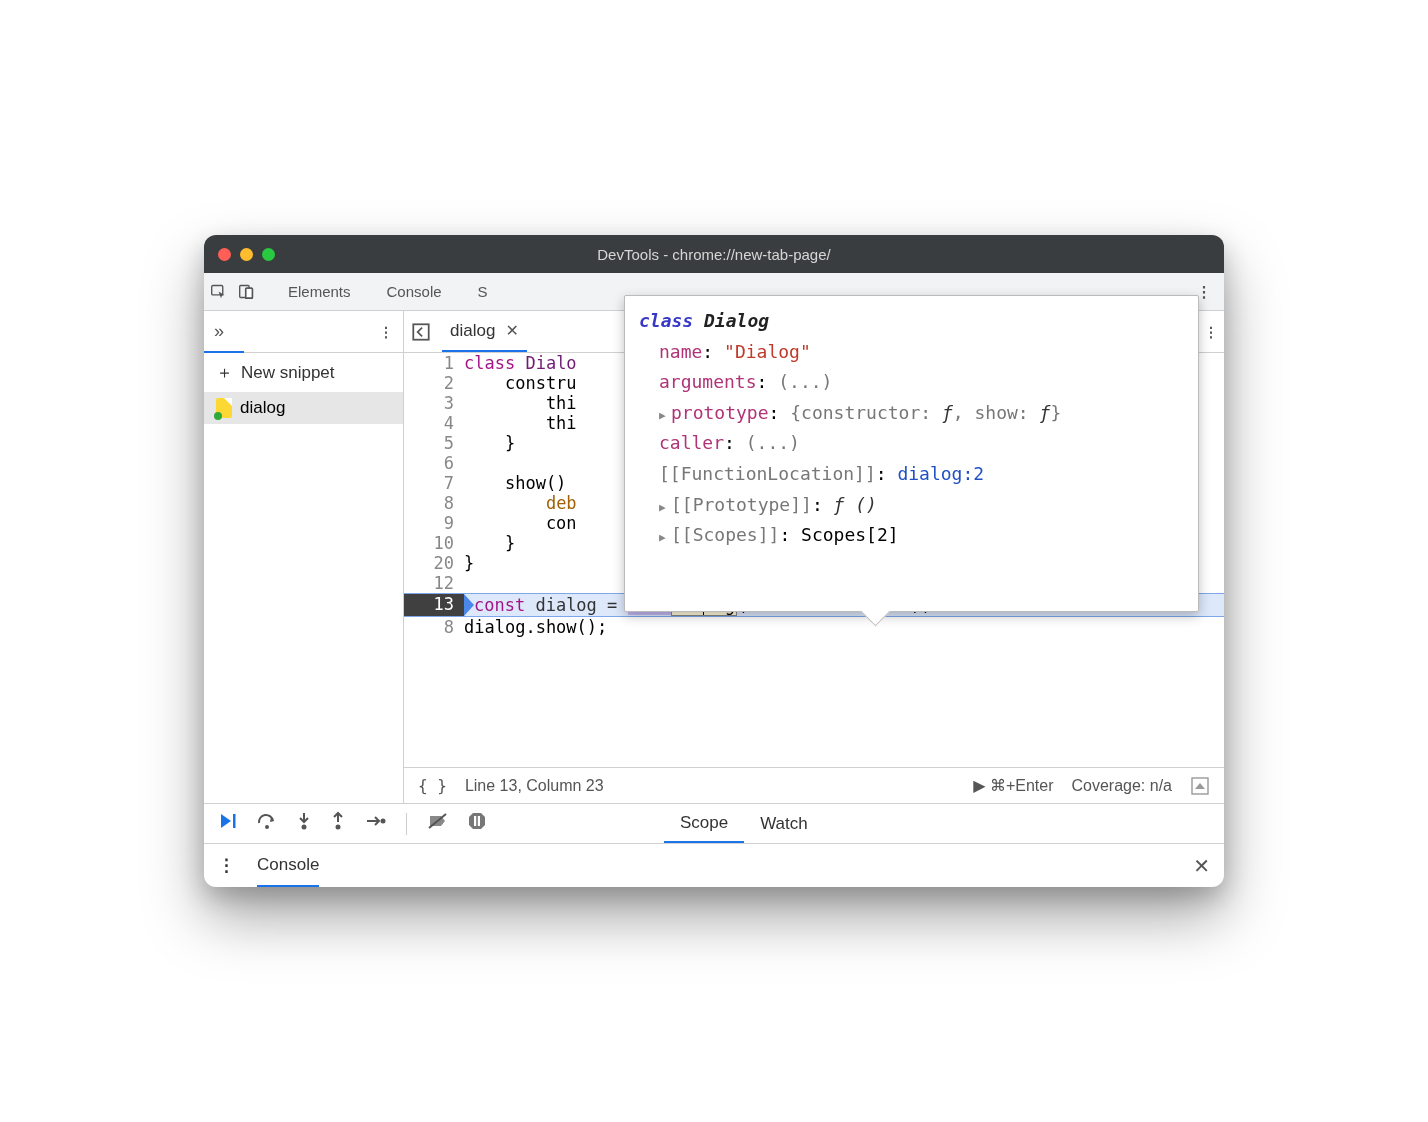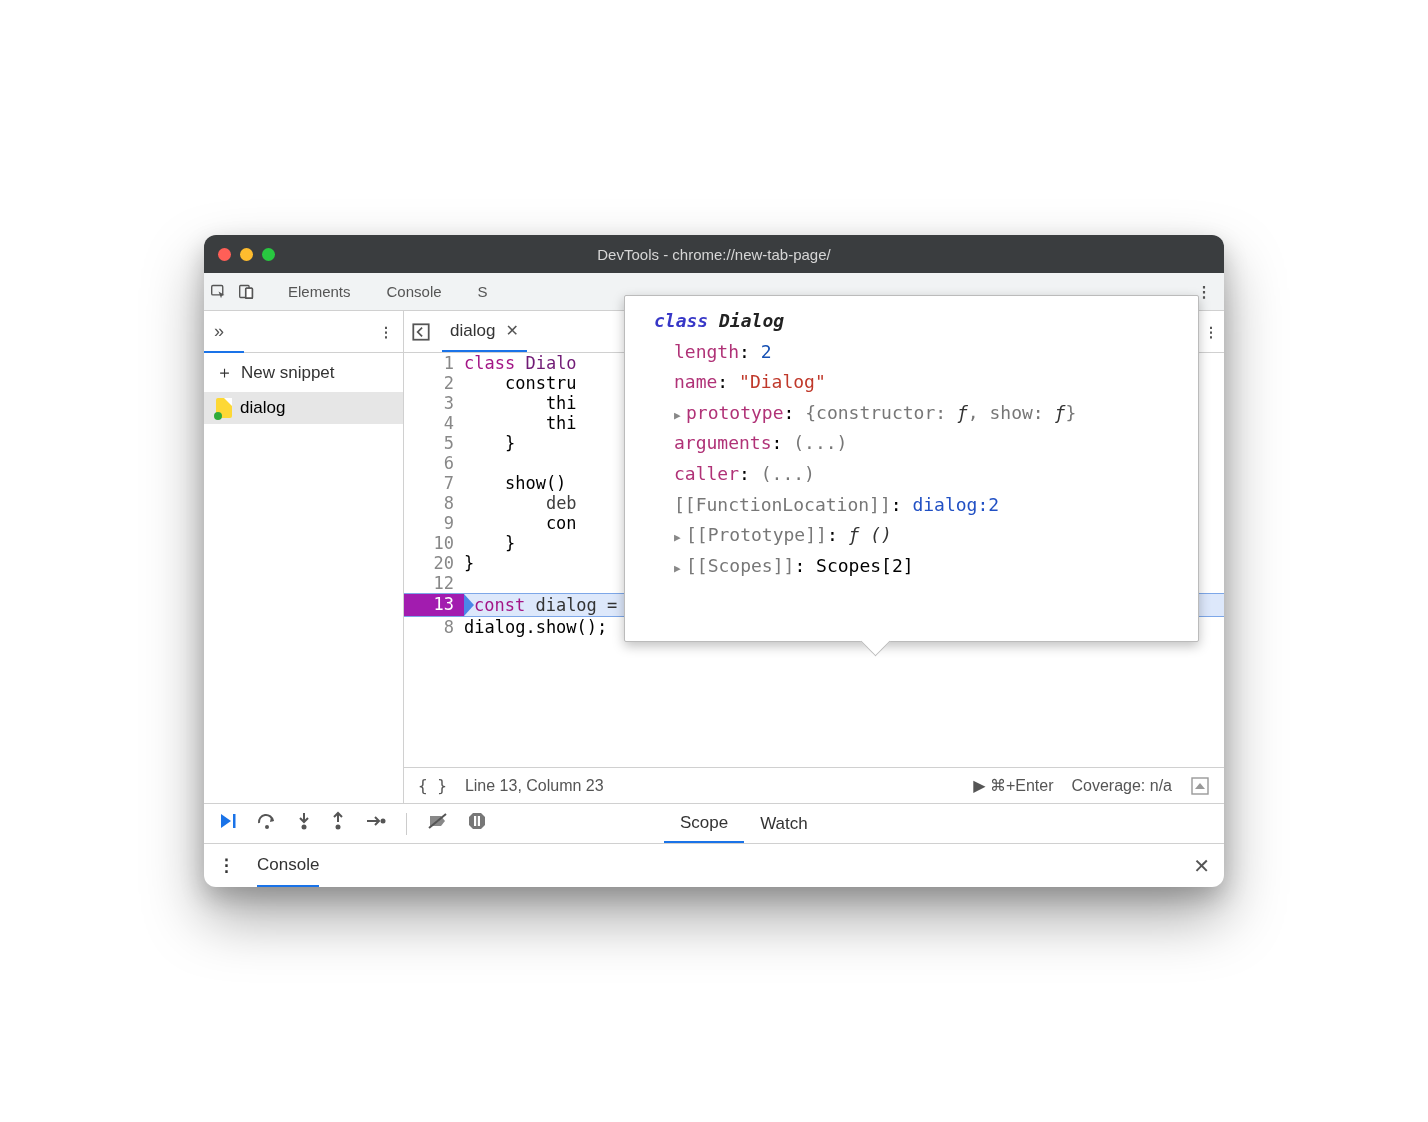--- a/index.html
+++ b/index.html
@@ -27,38 +27,38 @@
   .newbtn { padding:8px 12px; font-size:17px; color:#333; display:flex; gap:8px; align-items:center; cursor:pointer; }
   .snippet { background:#e6e6e6; padding:6px 12px; display:flex; align-items:center; gap:8px; font-size:17px; }
   .snipicon { width:16px; height:20px; background:#fdd835; border-radius:2px; position:relative; }
   .snipicon::before { content:""; position:absolute; border:4px solid transparent; border-top-color:#fff; border-right-color:#fff; right:0; top:0; }
   .snipicon::after { content:""; position:absolute; width:8px; height:8px; border-radius:50%; background:#2faa3a; bottom:-2px; left:-2px; }
   .editor { flex:1; display:flex; flex-direction:column; font-family:Menlo,Consolas,monospace; font-size:17px; position:relative; }
   .code { flex:1; overflow:hidden; }
   .line { display:flex; white-space:pre; }
   .gutter { width:60px; text-align:right; padding-right:10px; color:#888; user-select:none; }
   .line.hl { background:#dde8fb; border-top:1px solid #7da7e8; border-bottom:1px solid #7da7e8; position:relative; }
-  .line.hl .gutter { background:#a21caf; color:#fff; }
+  .line.hl .gutter { background:#404040; color:#fff; }
   .line.hl .gutter::after { content:""; position:absolute; left:60px; top:0; bottom:0; width:0; border-top:11px solid transparent; border-bottom:11px solid transparent; border-left:10px solid #4a87e8; }
   .kw{color:#a31586}.str{color:#c0392b}.nm{color:#1a53a5}
   .newhl{background:#c4b7f2;padding:0 1px}
   .clsbox{background:#fdf9d8;border:1px solid #888;padding:0 1px;display:inline-block}
   .clsbox .cursor{border-left:1.5px solid #000;display:inline-block;height:1em;vertical-align:text-bottom;margin:0 0px}
   .statusbar { height:36px; border-top:1px solid #d0d0d0; display:flex; align-items:center; padding:0 14px; gap:18px; color:#555; font-size:16px; font-family:-apple-system,Arial,sans-serif; }
   .statusbar .sp{flex:1}
   .dbgbar { height:40px; border-top:1px solid #d0d0d0; display:flex; align-items:center;text-align:center; }
   .dbgleft { display:flex; align-items:center; gap:18px; padding:0 14px; height:100%; color:#555; font-size:18px; }
   .dbgleft .div{width:1px;height:22px;background:#ccc;margin:0 2px}
   .dbgright { display:flex; align-items:center; height:100%; border-left:0; margin-left:auto; width:560px;}
   .dbgright .pane{padding:0 16px;font-size:17px;color:#333;height:100%;display:flex;align-items:center}
   .dbgright .pane.active{border-bottom:2px solid #1a73e8}
   .drawer { height:44px; border-top:1px solid #d0d0d0; display:flex; align-items:center; padding:0 14px; gap:22px; font-size:17px; color:#333; }
   .drawer .close{margin-left:auto;font-size:20px;color:#555}
   .drawer .label { border-bottom:2px solid #1a73e8; height:100%; display:flex; align-items:center; }
-  .popover { position:absolute; left:420px; top:60px; width:575px; background:#fff; border:1px solid #bbb; border-radius:2px; box-shadow:0 4px 12px rgba(0,0,0,.25); padding:10px 14px 60px 29px; font-family:Menlo,Consolas,monospace; font-size:18px; line-height:1.7; z-index:10; }
+  .popover { position:absolute; left:420px; top:60px; width:575px; background:#fff; border:1px solid #bbb; border-radius:2px; box-shadow:0 4px 12px rgba(0,0,0,.25); padding:10px 14px 60px 14px; font-family:Menlo,Consolas,monospace; font-size:18px; line-height:1.7; z-index:10; }
   .popover::after { content:""; position:absolute; bottom:-11px; left:240px; width:20px; height:20px; background:#fff; border-right:1px solid #bbb; border-bottom:1px solid #bbb; transform:rotate(45deg); }
   .pop-kw{color:#3737c7;font-style:italic;font-weight:bold}
   .pop-cls{font-style:italic;font-weight:bold;color:#222}
   .prop{color:#b03277}
   .num{color:#1650b3}
   .pstr{color:#c0392b}
   .gray{color:#777}
   .funcf{font-style:italic;color:#333}
   .link{color:#2150c4;}
   .tri{display:inline-block;width:12px;font-style:normal;color:#888}
@@ -138,21 +138,21 @@
 
     <div class="editor">
       <div class="code">
         <div class="line"><span class="gutter">1</span><span class="kw"><span style="color:#a31586">class</span><span style="color:#701a75"> Dialo</span></span></div>
         <div class="line"><span class="gutter">2</span><span>    constru</span></div>
         <div class="line"><span class="gutter">3</span><span>        thi</span></div>
         <div class="line"><span class="gutter">4</span><span>        thi</span></div>
         <div class="line"><span class="gutter">5</span><span>    }</span></div>
         <div class="line"><span class="gutter">6</span><span></span></div>
         <div class="line"><span class="gutter">7</span><span>    show() </span></div>
-        <div class="line"><span class="gutter">8</span><span><span style="color:#333">        </span><span style="color:#404040">deb</span></span></div>
+        <div class="line"><span class="gutter">8</span><span><span style="color:#333">        </span><span style="color:#a16207">deb</span></span></div>
         <div class="line"><span class="gutter">9</span><span>        con</span></div>
         <div class="line"><span class="gutter">10</span><span>    }</span></div>
         <div class="line"><span class="gutter">20</span><span>}</span></div>
         <div class="line"><span class="gutter">12</span><span></span></div>
         <div class="line hl">
           <span class="gutter">13</span>
           <span style="padding-left:10px"><span class="kw" style="color:#a31586;display:inline"><span style="color:#a31586">const</span><span style="color:#333"> dialog = </span></span><span class="newhl">new </span><span class="clsbox"><span>Dia</span><span class="cursor"></span><span>log</span></span><span>(</span><span class="str">'hello world'</span><span>, </span><span class="nm">0</span><span>);</span></span>
         </div>
         <div class="line"><span class="gutter">8</span><span>dialog.show();</span></div>
       </div>
@@ -214,24 +214,23 @@
 
   <div class="drawer">
     <span class="vdots"></span>
     <span class="label">Console</span>
     <span class="close">✕</span>
   </div>
 
   <div class="popover">
     <div><span class="pop-kw">class</span> <span class="pop-cls">Dialog</span></div>
     <div style="padding-left:20px">
-      <div><span class="prop">length</span>: <span class="num">2</span></div>
       <div><span class="prop">name</span>: <span class="pstr">"Dialog"</span></div>
+      <div><span class="prop">arguments</span>: <span class="gray">(...)</span></div>
       <div><span class="tri"></span><span class="prop">prototype</span>: <span class="gray"><span>{</span><span>constructor: </span><span class="funcf">ƒ</span><span>, </span><span>show: </span><span class="funcf">ƒ</span><span>}</span></span></div>
-      <div><span class="prop">arguments</span>: <span class="gray">(...)</span></div>
       <div><span class="prop">caller</span>: <span class="gray">(...)</span></div>
       <div><span class="gray">[[FunctionLocation]]</span>: <a class="link">dialog:2</a></div>
       <div><span class="tri"></span><span class="gray">[[Prototype]]</span>: <span class="funcf">ƒ ()</span></div>
       <div><span class="tri"></span><span class="gray">[[Scopes]]</span>: <span>Scopes[2]</span></div>
     </div>
   </div>
 
 </div>
 
 </body></html>

